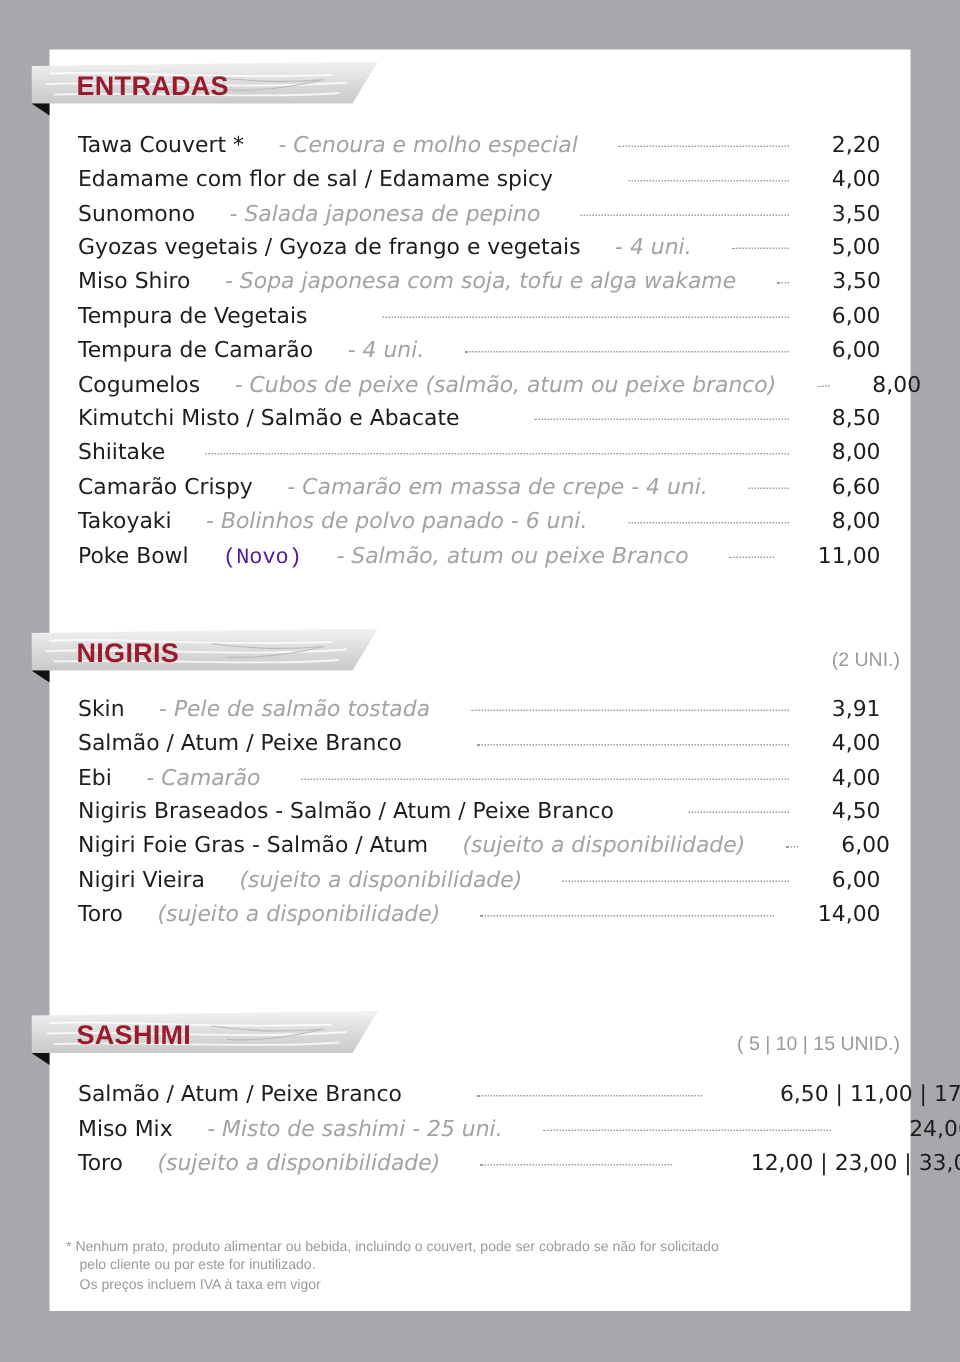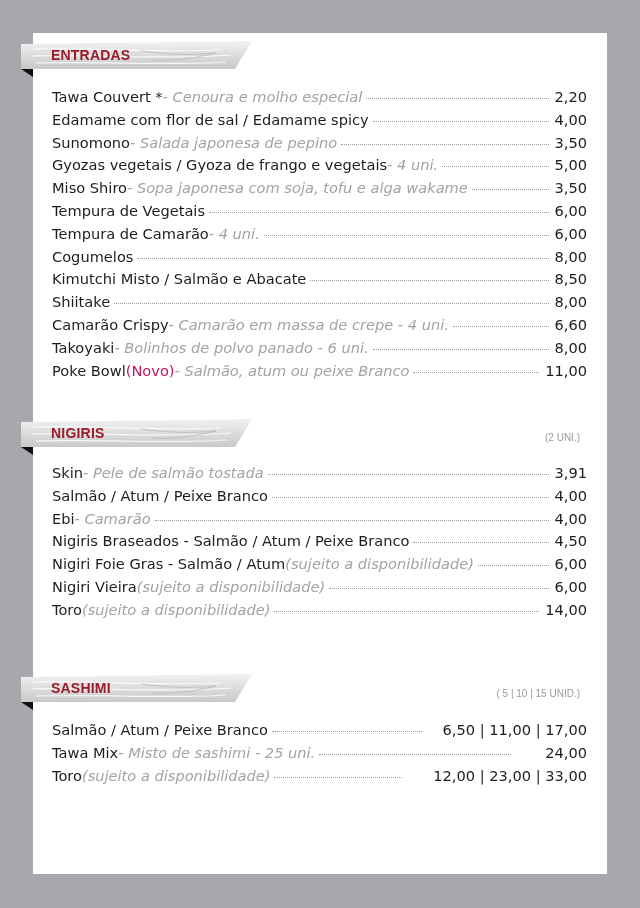--- a/index.html
+++ b/index.html
@@ -15,37 +15,37 @@
     background: #ffffff;
   }
   .section { position: absolute; left: 0; width: 574px; }
   .ribbon {
     position: absolute; left: -12px; top: 0;
     width: 230px; height: 29px;
   }
   .ribbon svg { position: absolute; left: 0; top: 0; }
   .ribbon-label {
     position: absolute; left: 30px; top: 6px;
-    font-size: 14px; font-weight: bold; color: #9a1b2b;
+    font-size: 18px; font-weight: bold; color: #9a1b2b;
     letter-spacing: 0.2px;
     font-family: "Liberation Sans", sans-serif;
   }
   .unit-note {
-    position: absolute; right: 27px;
-    font-size: 10px; color: #9b9b9b;
+    position: absolute; right: 7px;
+    font-size: 13px; color: #9b9b9b;
     font-family: "Liberation Sans", sans-serif;
   }
   .rows { position: absolute; left: 19px; width: 535px; }
   .row {
     display: flex; align-items: baseline;
     height: 22.8px; line-height: 22.8px;
-    font-size: 14.6px; color: #1d1d1d; white-space: nowrap;
+    font-size: 14.6px; color: #1d1d1d; white-space: nowrap; gap: 23px;
   }
   .row .name { flex: 0 0 auto; }
-  .row .new { color: #be185d; }
+  .row .new { color: #4c1d95; font-family: Liberation Mono, monospace; }
   .row .desc { color: #a3a3a3; font-style: italic; flex: 0 0 auto; }
   .row .dots {
     flex: 1 1 auto; margin: 0 6px 0 4px;
     border-bottom: 1.2px dotted #9c9c9c;
     height: 0; position: relative; top: -3px; min-width: 8px;
   }
   .row .dots.short { flex: 0 0 auto; }
   .row .gap { flex: 1 1 auto; }
   .row .price { flex: 0 0 auto; }
   .footnote {
@@ -117,20 +117,21 @@
         <span class="price">6,00</span>
       </div>
     <div class="row">
         <span class="name">Tempura de Camarão</span>
         <span class="desc"> - 4 uni.</span>
         <span class="dots"></span>
         <span class="price">6,00</span>
       </div>
     <div class="row">
         <span class="name">Cogumelos</span>
+        <span class="desc"> - Cubos de peixe (salmão, atum ou peixe branco)</span>
         <span class="dots"></span>
         <span class="price">8,00</span>
       </div>
     <div class="row">
         <span class="name">Kimutchi Misto / Salmão e Abacate</span>
         <span class="desc"></span>
         <span class="dots"></span>
         <span class="price">8,50</span>
       </div>
     <div class="row">
@@ -244,28 +245,33 @@
   </div>
   <div class="rows" style="top:686px;">
     <div class="row">
         <span class="name">Salmão / Atum / Peixe Branco</span>
         <span class="desc"></span>
         <span class="dots short" style="width:150px;"></span>
         <span class="gap"></span>
         <span class="price">6,50 | 11,00 | 17,00</span>
       </div>
     <div class="row">
-        <span class="name">Tawa Mix</span>
+        <span class="name">Miso Mix</span>
         <span class="desc"> - Misto de sashimi - 25 uni.</span>
         <span class="dots short" style="width:192px;"></span>
         <span class="gap"></span>
         <span class="price">24,00</span>
       </div>
     <div class="row">
         <span class="name">Toro</span>
         <span class="desc"> (sujeito a disponibilidade)</span>
         <span class="dots short" style="width:128px;"></span>
         <span class="gap"></span>
         <span class="price">12,00 | 23,00 | 33,00</span>
       </div>
   </div>
 
+  <div class="footnote">
+    <div>* Nenhum prato, produto alimentar ou bebida, incluindo o couvert, pode ser cobrado se não for solicitado</div>
+    <div class="indent">pelo cliente ou por este for inutilizado.</div>
+    <div class="indent">Os preços incluem IVA à taxa em vigor</div>
+  </div>
 </div>
 
 </body></html>

